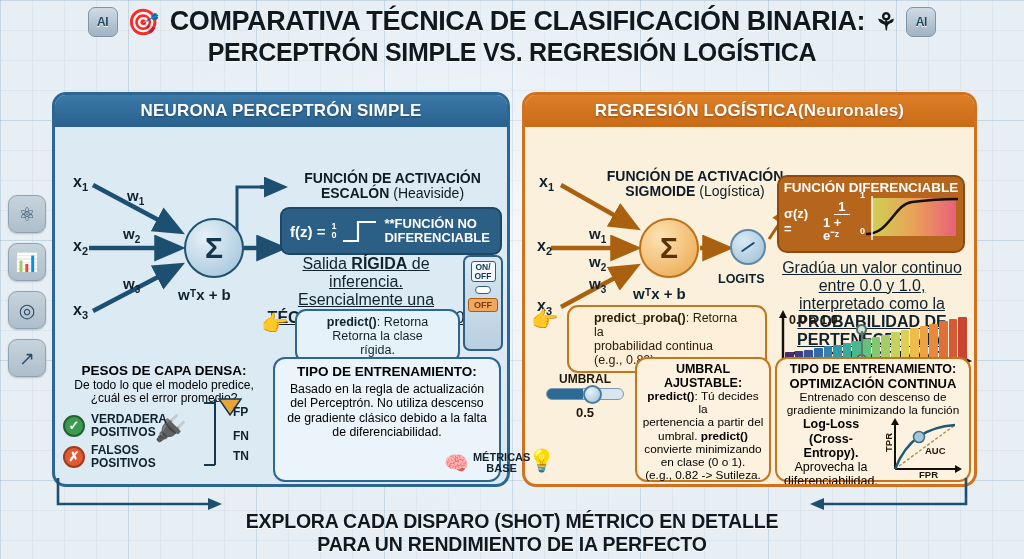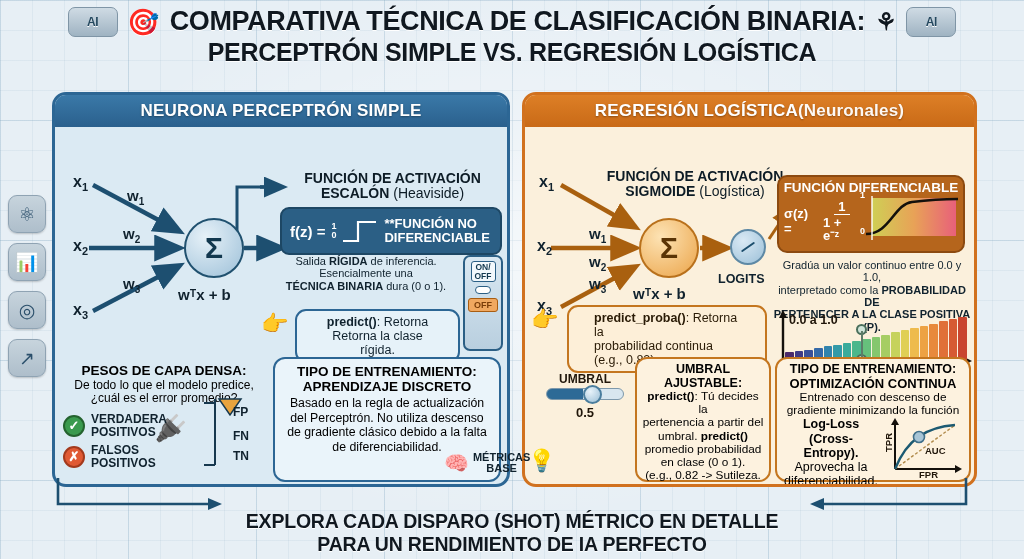--- a/index.html
+++ b/index.html
@@ -46,21 +46,21 @@
     display: flex; align-items: center; justify-content: center; gap: 10px;
     font-size: 27px; font-weight: 800; letter-spacing: -0.4px;
     color: #101820; white-space: nowrap;
     text-shadow: 0 1px 0 #fff;
   }
   .title-row2 {
     font-size: 25px; font-weight: 800; letter-spacing: -0.3px;
     color: #101820; margin-top: 1px; text-shadow: 0 1px 0 #fff;
   }
   .chip-icon {
-    width: 50px; height: 30px; border-radius: 7px;
+    width: 30px; height: 30px; border-radius: 7px;
     background: linear-gradient(180deg,#cfdbe4,#9fb3c2);
     border: 1px solid #7f95a6; color:#24485f;
     font-size: 12px; font-weight: 700;
     display: flex; align-items: center; justify-content: center;
     flex: 0 0 auto;
   }
   .target-icon { font-size: 26px; flex: 0 0 auto; line-height: 1; }
   .neural-icon { font-size: 24px; flex: 0 0 auto; line-height: 1; }
 
   
@@ -113,21 +113,21 @@
     position: absolute; border-radius: 10px;
     background: #b5651c; border: 2px solid #8c4a10;
     color: #fff; overflow: hidden;
   }
   .sigma-box .hdr { font-size: 13.5px; font-weight: 800; text-align: center; padding: 3px 4px 1px; }
   .sigma-eq { font-size: 13px; font-weight: 800; display: flex; align-items: center; gap: 4px; }
   .frac { display: inline-flex; flex-direction: column; align-items: center; line-height: 1; }
   .frac .num { border-bottom: 1.6px solid #fff; padding: 0 4px 1px; }
   .frac .den { padding-top: 1px; }
 
-  .para { position: absolute; text-align: center; font-size: 11px; color: #10222e; line-height: 1.12; }
+  .para { position: absolute; text-align: center; font-size: 16px; color: #10222e; line-height: 1.12; text-decoration: underline; }
   .para b { font-weight: 800; }
   .hdr2 { font-size: 13.5px; font-weight: 800; line-height: 1.08; }
 
   .bubble {
     position: absolute; border-radius: 11px; padding: 4px 25px;
     font-size: 12.5px; line-height: 1.12; text-align: center;
   }
   .bubble.blue { background: #e6f2f9; border: 2px solid #2c6694; color: #10222e; }
   .bubble.orange { background: #fdefd8; border: 2px solid #c4761f; color: #2a1b06; }
   .bubble b { font-weight: 800; }
@@ -304,21 +304,20 @@
     <svg width="70" height="80" style="position:absolute;left:146px;top:268px;">
       <path d="M3,8 L14,8 M14,4 L14,70 M14,70 L3,70" fill="none" stroke="#16384e" stroke-width="2"></path>
       <polygon points="18,4 40,4 29,20" fill="#e8a33d" stroke="#16384e" stroke-width="1.5"></polygon>
     </svg>
     <div style="position:absolute;left:178px;top:278px;font-size:12px;font-weight:800;color:#10222e;">FP</div>
     <div style="position:absolute;left:178px;top:302px;font-size:12px;font-weight:800;color:#10222e;">FN</div>
     <div style="position:absolute;left:178px;top:322px;font-size:12px;font-weight:800;color:#10222e;">TN</div>
 
     <div class="subcard blue" style="left:218px;top:230px;width:228px;height:125px;padding:6px 8px;text-align:center;">
       <div class="hdr2">TIPO DE ENTRENAMIENTO:</div>
-      <div class="hdr2">APRENDIZAJE DISCRETO</div>
       <div style="font-size:12.3px;line-height:1.18;margin-top:2px;">Basado en la regla de actualización del Perceptrón. No utiliza descenso de gradiente clásico debido a la falta de diferenciabilidad.</div>
     </div>
 
   </div>
 </div>
 
 <div class="panel panel-orange">
   <div class="panel-head orange">
     <span>REGRESIÓN LOGÍSTICA</span>
       <span class="sub"> (Neuronales)</span>
@@ -438,21 +437,21 @@
       </div>
       <div class="slider-val">0.5</div>
     </div>
 
     <div class="subcard orange" style="left:110px;top:230px;width:136px;height:125px;padding:4px 5px;text-align:center;">
       <div class="hdr2" style="font-size:12.5px;">UMBRAL AJUSTABLE:</div>
       <div style="font-size:11.8px;line-height:1.12;">
         <div><b>predict()</b><span>: Tú decides la</span></div>
         <div>pertenencia a partir del</div>
         <div><span>umbral. </span><b>predict()</b></div>
-        <div>promedio probabilidad</div>
+        <div>convierte minimizando</div>
         <div>en clase (0 o 1).</div>
         <div>(e.g., 0.82 -&gt; Sutileza.</div>
       </div>
     </div>
 
     <div class="subcard orange" style="left:250px;top:230px;width:196px;height:125px;padding:4px 6px;text-align:center;">
       <div class="hdr2" style="font-size:12.5px;">TIPO DE ENTRENAMIENTO:</div>
       <div class="hdr2" style="font-size:13px;">OPTIMIZACIÓN CONTINUA</div>
       <div style="font-size:11.8px;line-height:1.14;">
         <div>Entrenado con descenso de</div>

